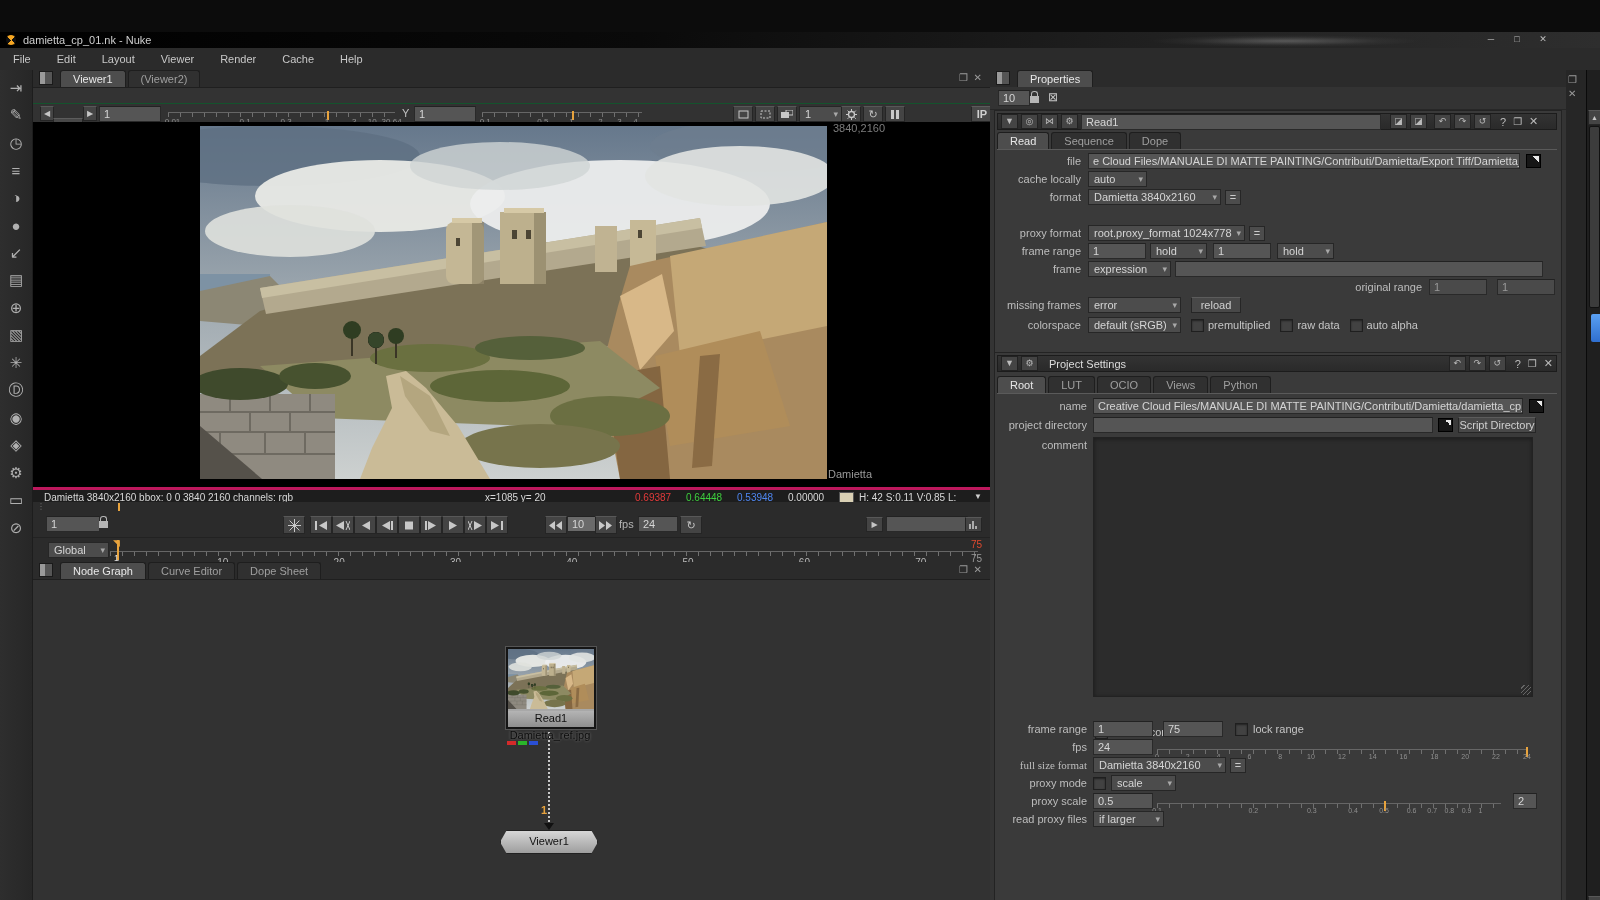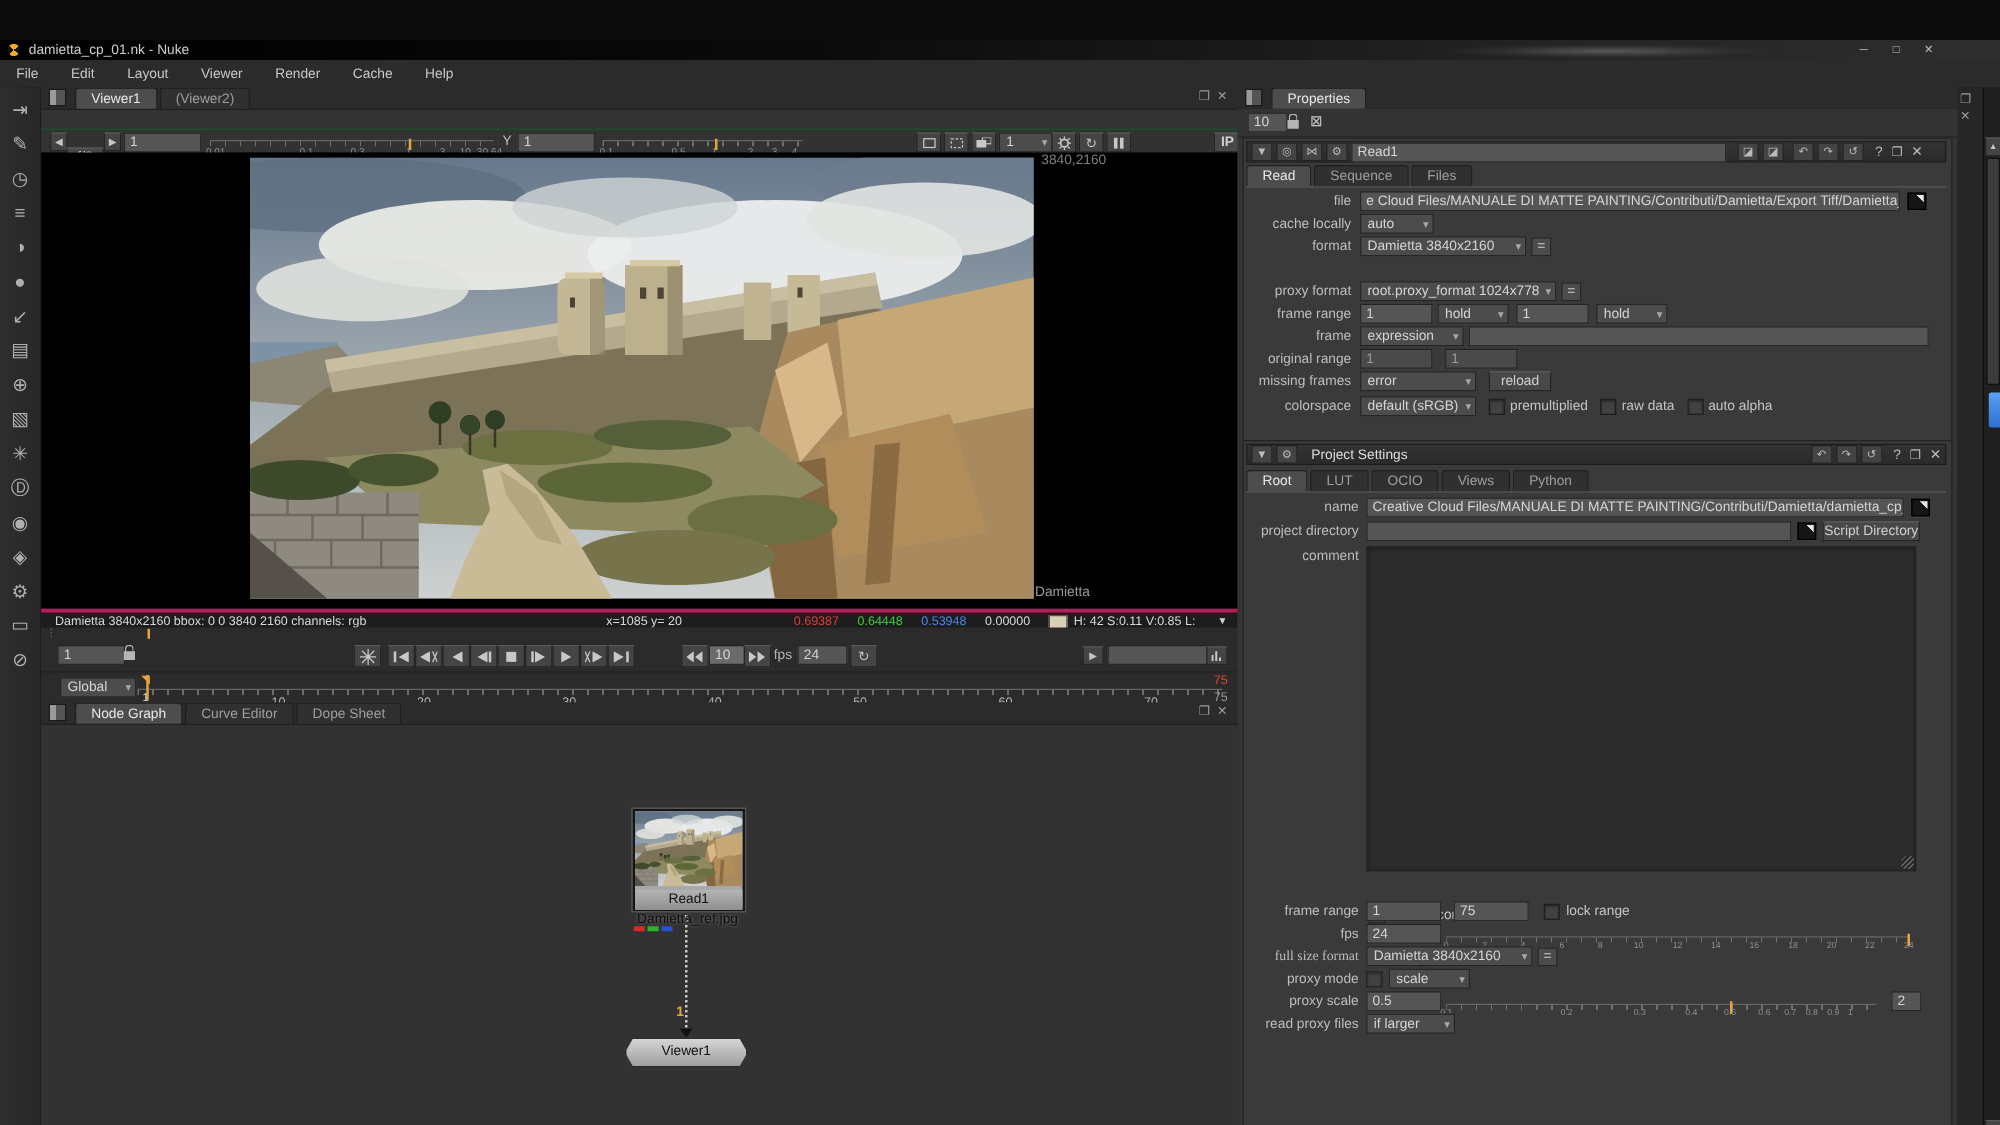--- a/index.html
+++ b/index.html
@@ -432,21 +432,21 @@
         <span class="hicon" style="margin-left:4px;">↶</span>
         <span class="hicon">↷</span>
         <span class="hicon">↺</span>
         <span style="color:#bbb;margin-left:6px;">?</span>
         <span style="color:#bbb;margin-left:4px;font-size:10px;">❐</span>
         <span style="color:#bbb;margin-left:4px;">✕</span>
       </div>
       <div class="ptabs" style="left:2px;top:21px;width:560px;">
         <div class="tab active">Read</div>
         <div class="tab">Sequence</div>
-        <div class="tab">Files</div>
+        <div class="tab">Dope</div>
       </div>
       <div class="prow" style="left:0;top:41px;width:560px;">
         <span class="lblr" style="width:86px;">file</span>
         <div class="inp" style="margin-left:7px;width:422px;">e Cloud Files/MANUALE DI MATTE PAINTING/Contributi/Damietta/Export Tiff/Damietta_ref.jpg</div>
         <span class="folder" style="margin-left:6px;"></span>
       </div>
       <div class="prow" style="left:0;top:59px;width:560px;">
         <span class="lblr" style="width:86px;">cache locally</span>
         <div class="dd" style="margin-left:7px;width:38px;">auto</div>
       </div>
@@ -465,21 +465,21 @@
         <div class="inp" style="margin-left:7px;width:48px;">1</div>
         <div class="dd" style="margin-left:4px;width:36px;">hold</div>
         <div class="inp" style="margin-left:6px;width:48px;">1</div>
         <div class="dd" style="margin-left:6px;width:36px;">hold</div>
       </div>
       <div class="prow" style="left:0;top:149px;width:560px;">
         <span class="lblr" style="width:86px;">frame</span>
         <div class="dd" style="margin-left:7px;width:62px;">expression</div>
         <div class="inp" style="margin-left:4px;width:358px;"></div>
       </div>
-      <div class="prow" style="left:0;top:167px;width:560px;">
+      <div class="prow" style="left:0;top:167px;width:560px;justify-content:flex-end;">
         <span class="lblr" style="width:86px;">original range</span>
         <div class="inp dim" style="margin-left:7px;width:48px;">1</div>
         <div class="inp dim" style="margin-left:10px;width:48px;">1</div>
       </div>
       <div class="prow" style="left:0;top:185px;width:560px;">
         <span class="lblr" style="width:86px;">missing frames</span>
         <div class="dd" style="margin-left:7px;width:72px;">error</div>
         <div class="btn" style="margin-left:10px;width:48px;">reload</div>
       </div>
       <div class="prow" style="left:0;top:205px;width:560px;">

